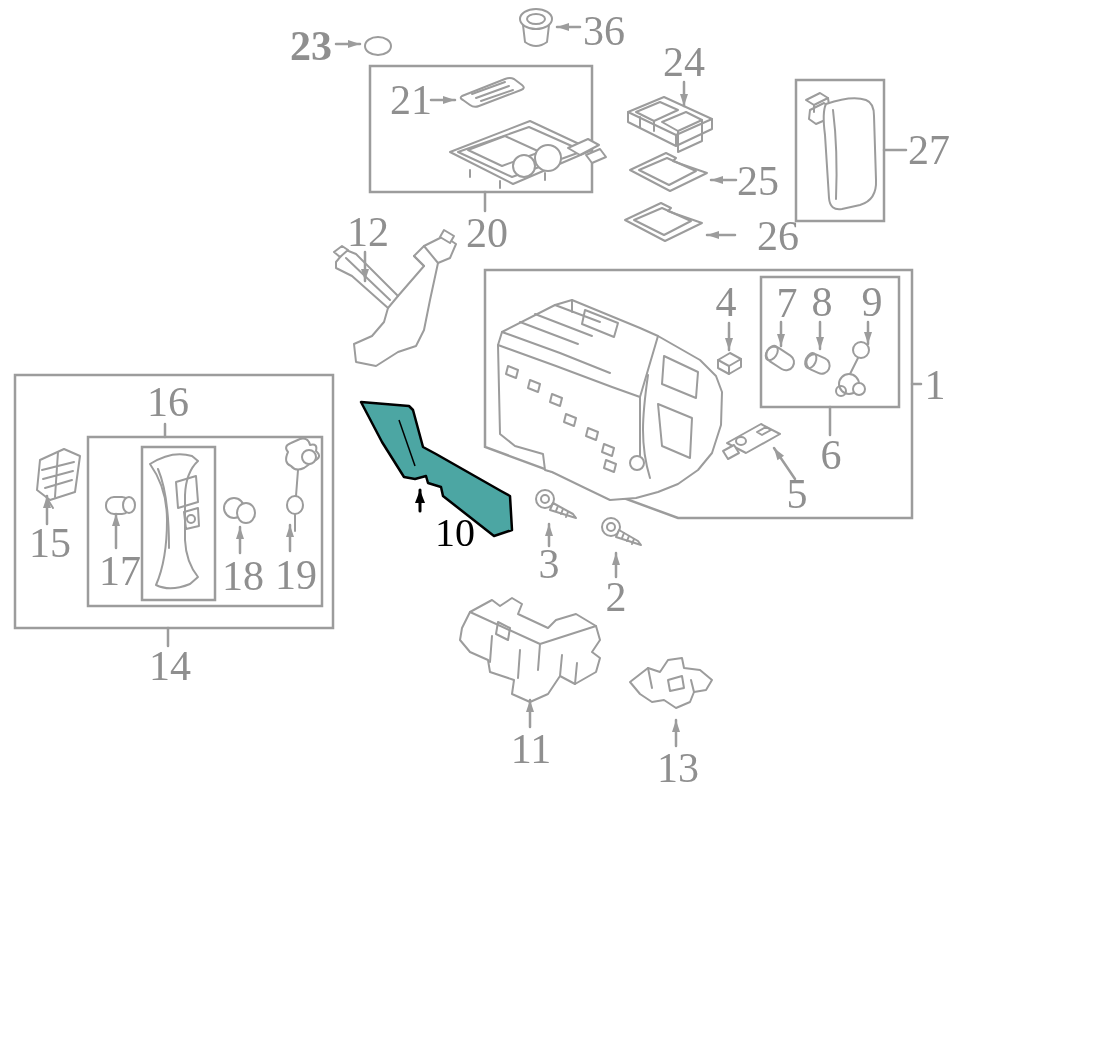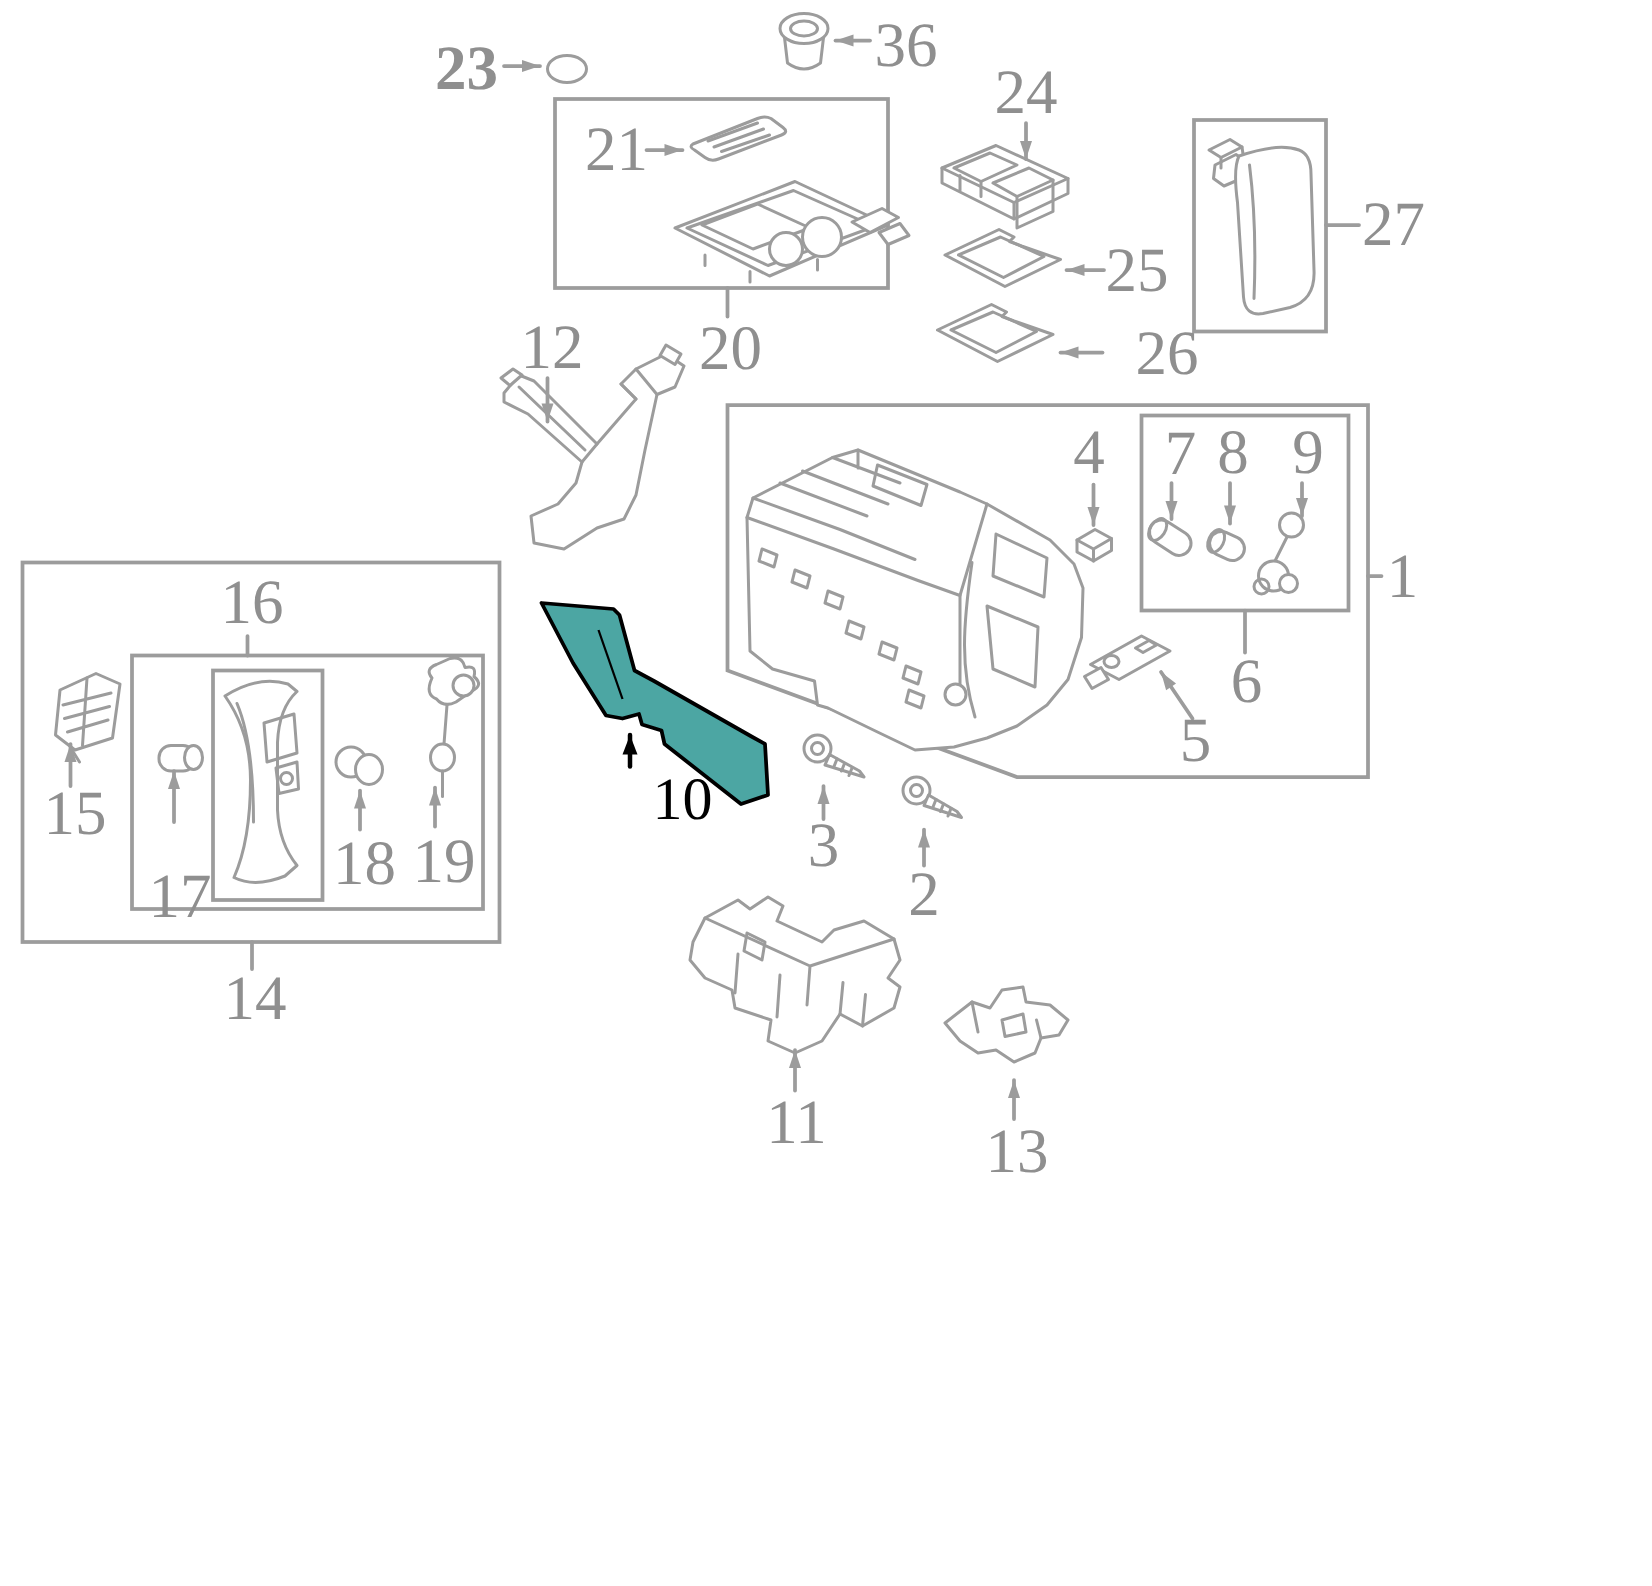--- a/index.html
+++ b/index.html
@@ -241,21 +241,21 @@
   <div class="callout" style="left:787px; top:303px;">7</div>
   <div class="callout" style="left:822px; top:302px;">8</div>
   <div class="callout" style="left:872px; top:302px;">9</div>
   <div class="callout black" style="left:423px; top:533px;">10</div>
   <div class="callout" style="left:531px; top:749px;">11</div>
   <div class="callout" style="left:368px; top:232px;">12</div>
   <div class="callout" style="left:678px; top:768px;">13</div>
   <div class="callout" style="left:170px; top:666px;">14</div>
   <div class="callout" style="left:50px;  top:543px;">15</div>
   <div class="callout" style="left:168px; top:402px;">16</div>
-  <div class="callout" style="left:120px; top:598px;">17</div>
+  <div class="callout" style="left:120px; top:571px;">17</div>
   <div class="callout" style="left:243px; top:576px;">18</div>
   <div class="callout" style="left:296px; top:575px;">19</div>
   <div class="callout" style="left:487px; top:233px;text-align:right;">20</div>
   <div class="callout" style="left:411px; top:100px;text-align:center;">21</div>
   <div class="callout" style="left:604px; top:31px;">36</div>
   <div class="callout" style="left:311px; top:46px;font-weight:bold;">23</div>
   <div class="callout" style="left:684px; top:62px;">24</div>
   <div class="callout" style="left:758px; top:181px;">25</div>
   <div class="callout" style="left:757px; top:236px;margin-left:21px;">26</div>
   <div class="callout" style="left:929px; top:150px;">27</div>

